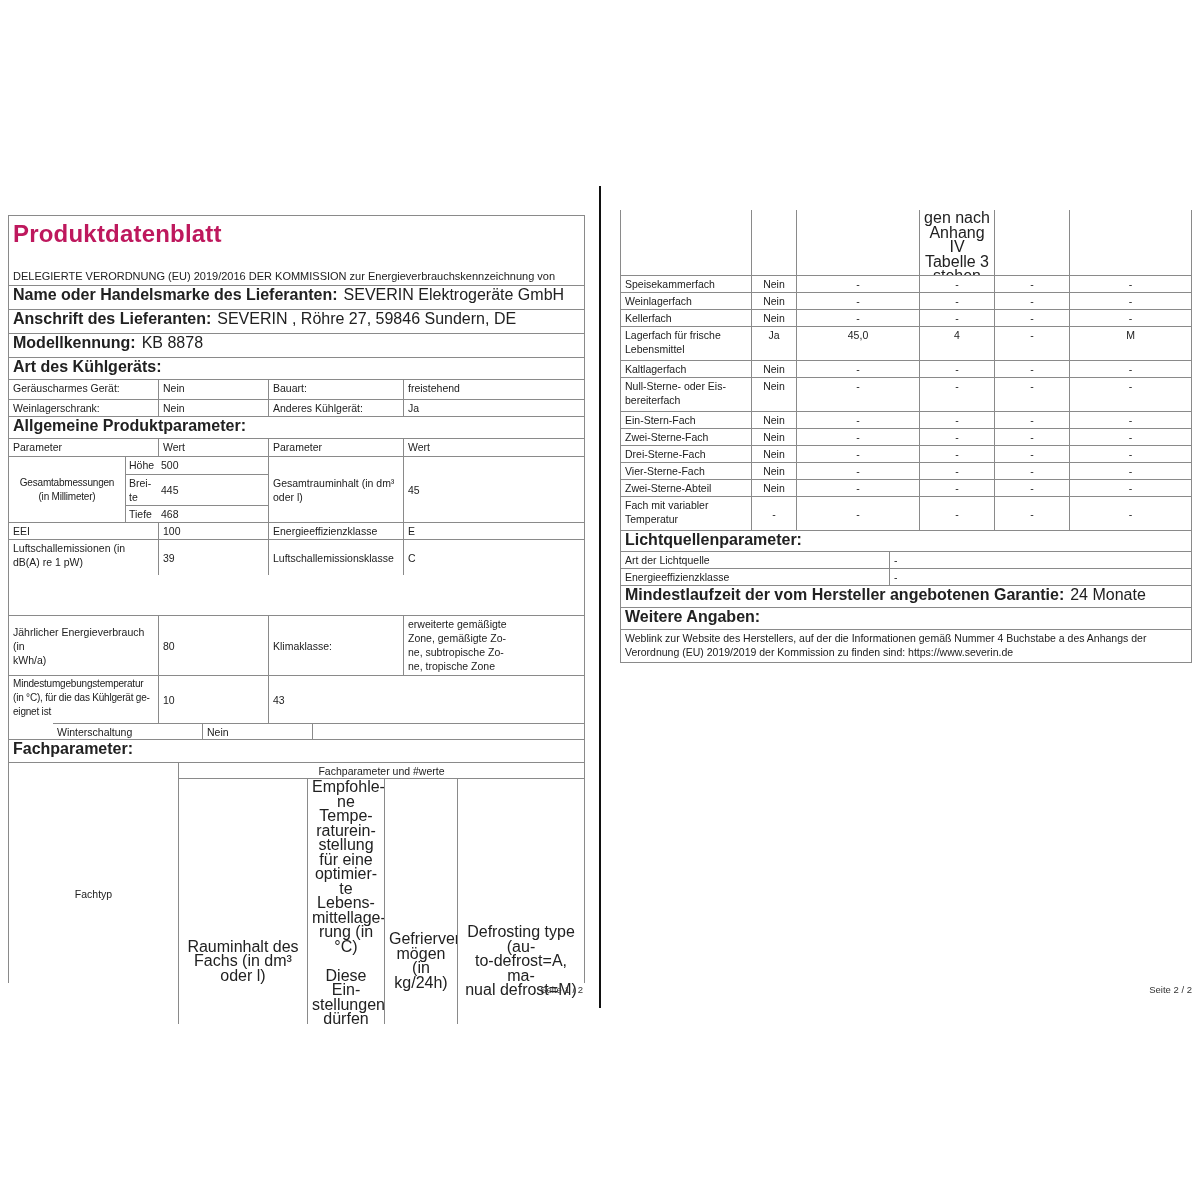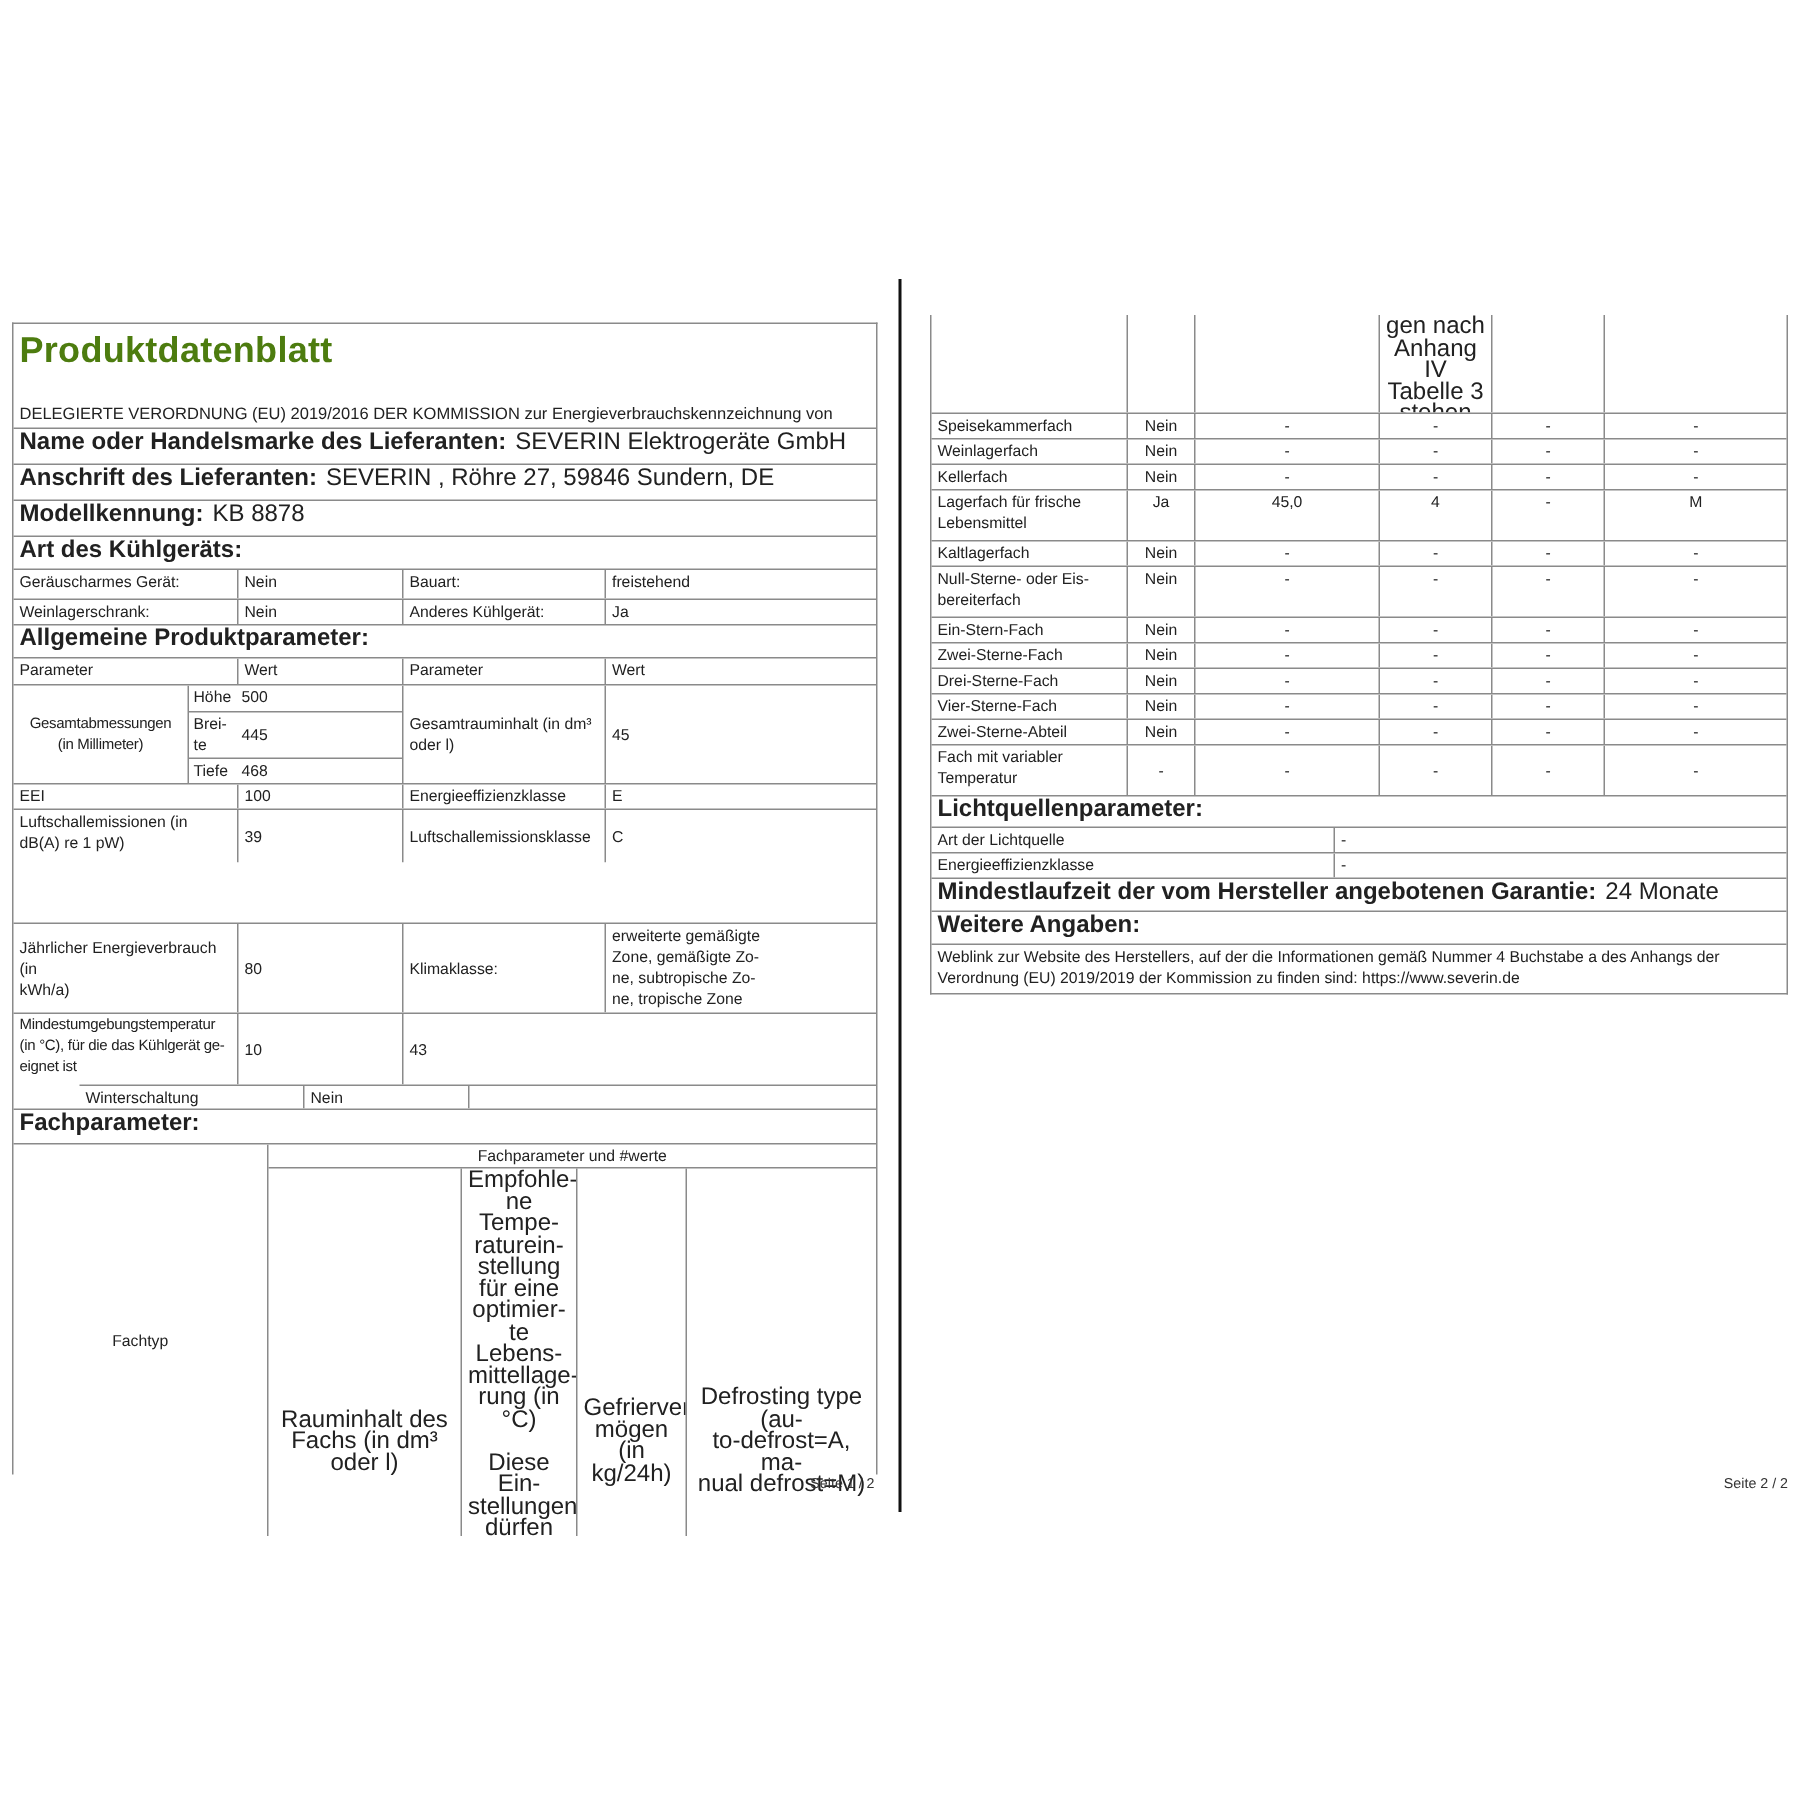--- a/index.html
+++ b/index.html
@@ -27,21 +27,21 @@
   .w116{width:116px;text-align:center;}.w33{width:33px;}
   .w169{width:169px;}.w128{width:128px;}.w77{width:77px;}.w73{width:73px;}
   
   .w130{width:130px;}.w45{width:45px;}.w123{width:123px;}.w75{width:75px;}.w268{width:268px;}
   
   .h69{height:69px;}.h24{height:24px;}.h22{height:22px;}.h20{height:20px;}
   .h17{height:17px;}.h18{height:18px;}.h66{height:66px;}.h36{height:36px;}
   .h60{height:60px;margin-top:40px;}.h48{height:48px;}.h16{height:16px;margin-left:44px;}.h23{height:23px;}
   .h262{height:262px;}.h65{height:65px;}.h34{height:34px;}.h21{height:21px;}
   .title-block{display:block;padding:4px 4px 2px 4px;}
-  .doc-title{font-size:24px;font-weight:bold;color:#4d7c0f;line-height:28px;
+  .doc-title{font-size:24px;font-weight:bold;color:#be185d;line-height:28px;
              letter-spacing:0.2px;}
   .reg{font-size:11px;line-height:16px;margin-top:20px;white-space:pre-line;}
   .subcol{display:flex;flex-direction:column;box-sizing:border-box;min-width:0;}
   .subrow{box-sizing:border-box;padding:1px 3px;font-size:10.5px;line-height:14px;
           white-space:pre-line;overflow:hidden;}
   .subrow + .subrow{border-top:1px solid #8a8a8a;}
   .sr17{height:17px;}.sr32{height:32px;}
   .rt{display:flex;flex-direction:column;flex:1;box-sizing:border-box;min-width:0;}
   .fach-head{height:16px;border-bottom:1px solid #8a8a8a;box-sizing:border-box;
              font-size:10.5px;line-height:14px;text-align:center;padding:1px 4px;}

